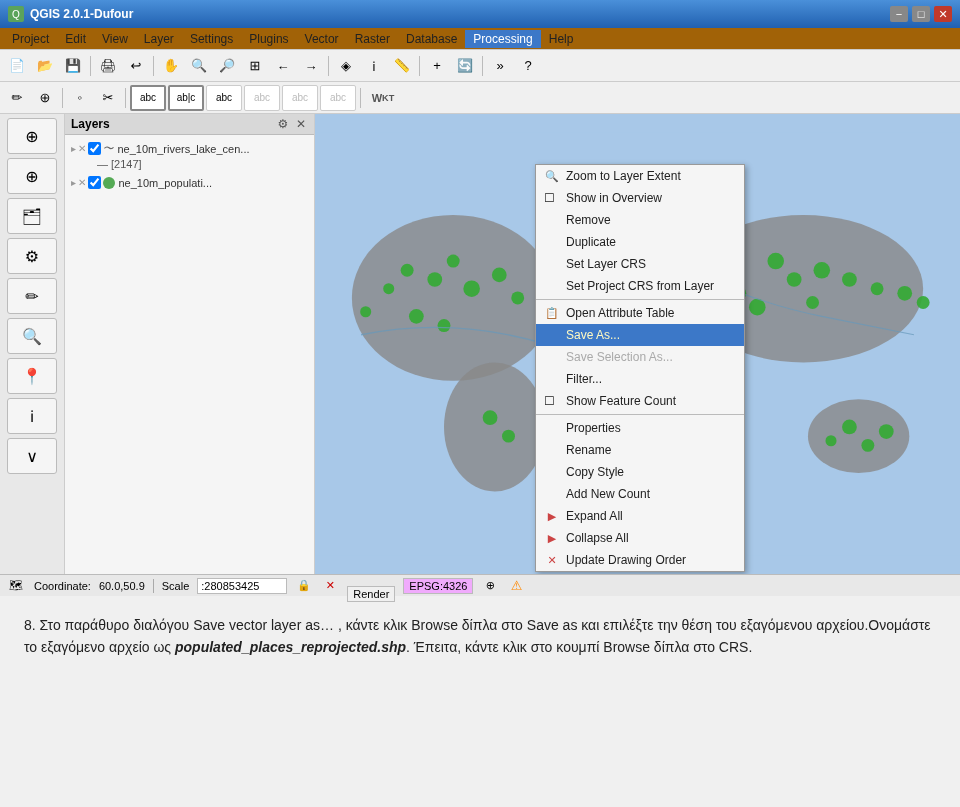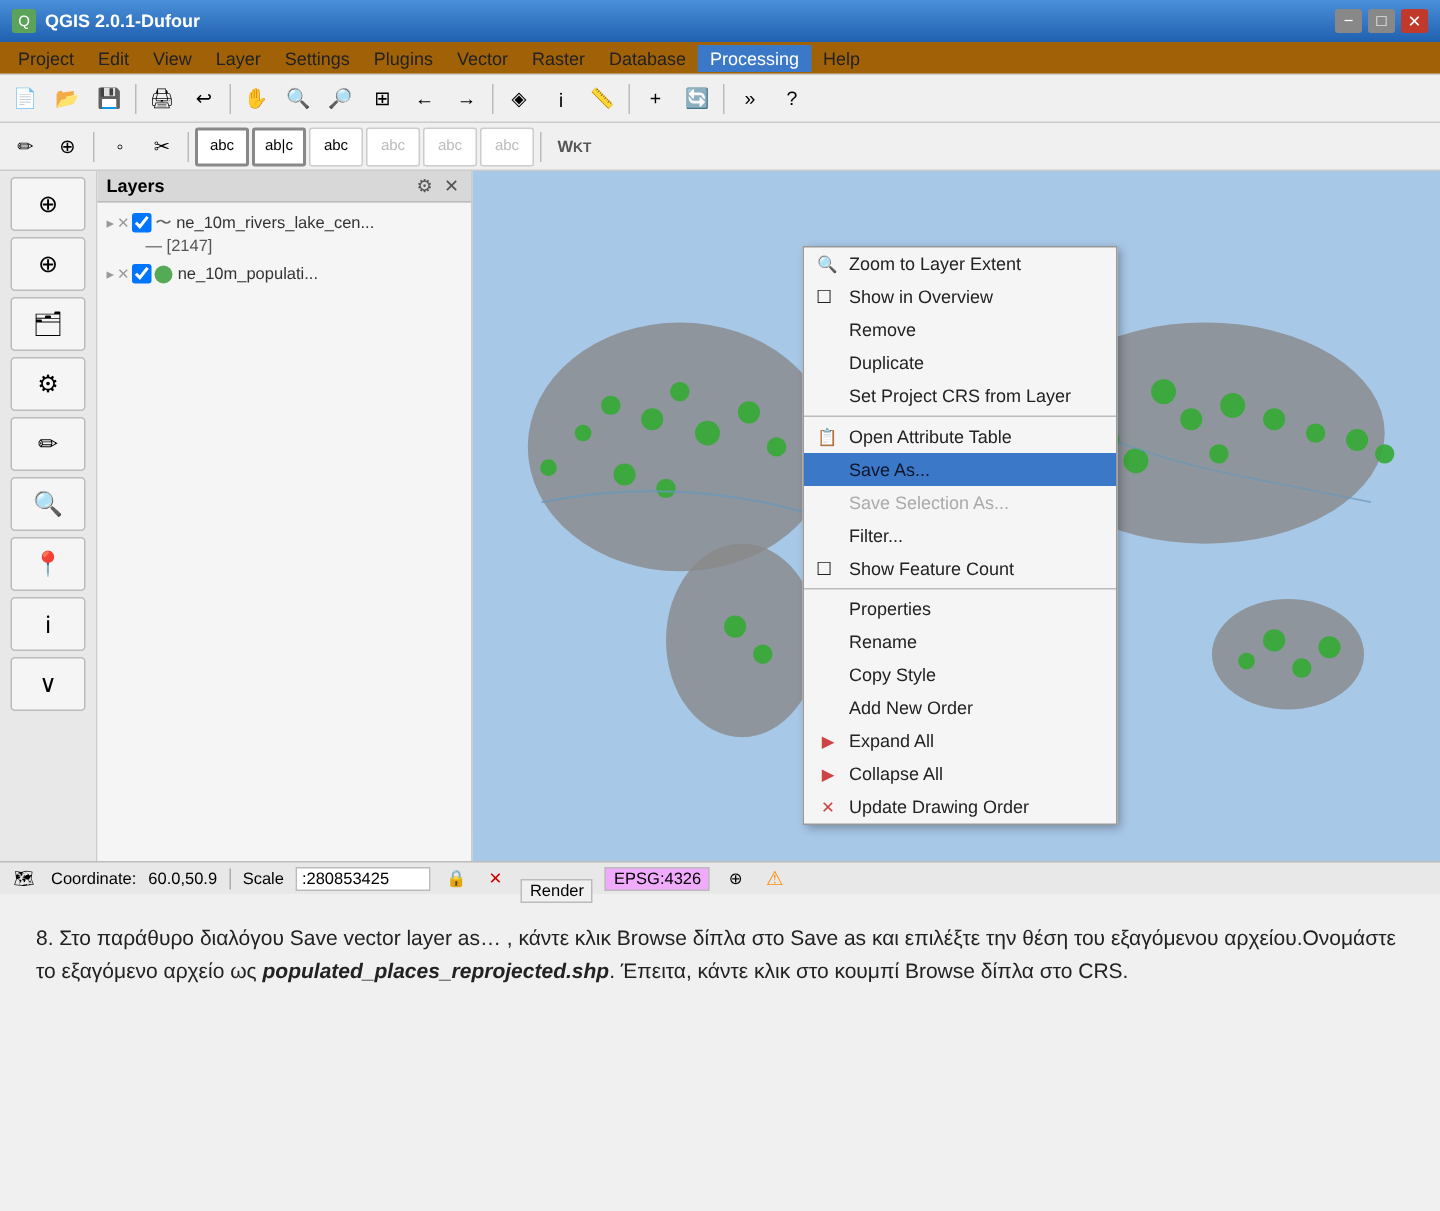--- a/index.html
+++ b/index.html
@@ -152,21 +152,21 @@
       font-size: 12px;
     }
     .ctx-item {
       padding: 4px 12px 4px 30px;
       cursor: pointer;
       color: #222;
       position: relative;
       display: flex;
       align-items: center;
     }
-    .ctx-item.highlighted { background: #3c78c8; color: #0f172a; }
+    .ctx-item.highlighted { background: #3c78c8; color: #fef9c3; }
     .ctx-item.disabled { color: #aaa; cursor: default; }
     .ctx-separator { height: 1px; background: #bbb; margin: 2px 0; }
     .ctx-checkbox {
       position: absolute;
       left: 8px;
       width: 14px; height: 14px;
     }
     .ctx-icon {
       position: absolute;
       left: 8px;
@@ -422,20 +422,23 @@
           <span class="ctx-checkbox">☐</span>
           <span>Show in Overview</span>
         </div>
         <div class="ctx-item">
           <span>Remove</span>
         </div>
         <div class="ctx-item">
           <span>Duplicate</span>
         </div>
         <div class="ctx-item">
+          <span>Set Layer CRS</span>
+        </div>
+        <div class="ctx-item">
           <span>Set Project CRS from Layer</span>
         </div>
         <div class="ctx-separator"></div>
         <div class="ctx-item">
           <span class="ctx-icon">📋</span>
           <span>Open Attribute Table</span>
         </div>
         <div class="ctx-item highlighted">
           <span>Save As...</span>
         </div>
@@ -453,21 +456,21 @@
         <div class="ctx-item">
           <span>Properties</span>
         </div>
         <div class="ctx-item">
           <span>Rename</span>
         </div>
         <div class="ctx-item">
           <span>Copy Style</span>
         </div>
         <div class="ctx-item">
-          <span>Add New Order</span>
+          <span>Add New Count</span>
         </div>
         <div class="ctx-item">
           <span class="ctx-icon" style="color:#c44;">▶</span>
           <span>Expand All</span>
         </div>
         <div class="ctx-item">
           <span class="ctx-icon" style="color:#c44;">▶</span>
           <span>Collapse All</span>
         </div>
         <div class="ctx-item">

